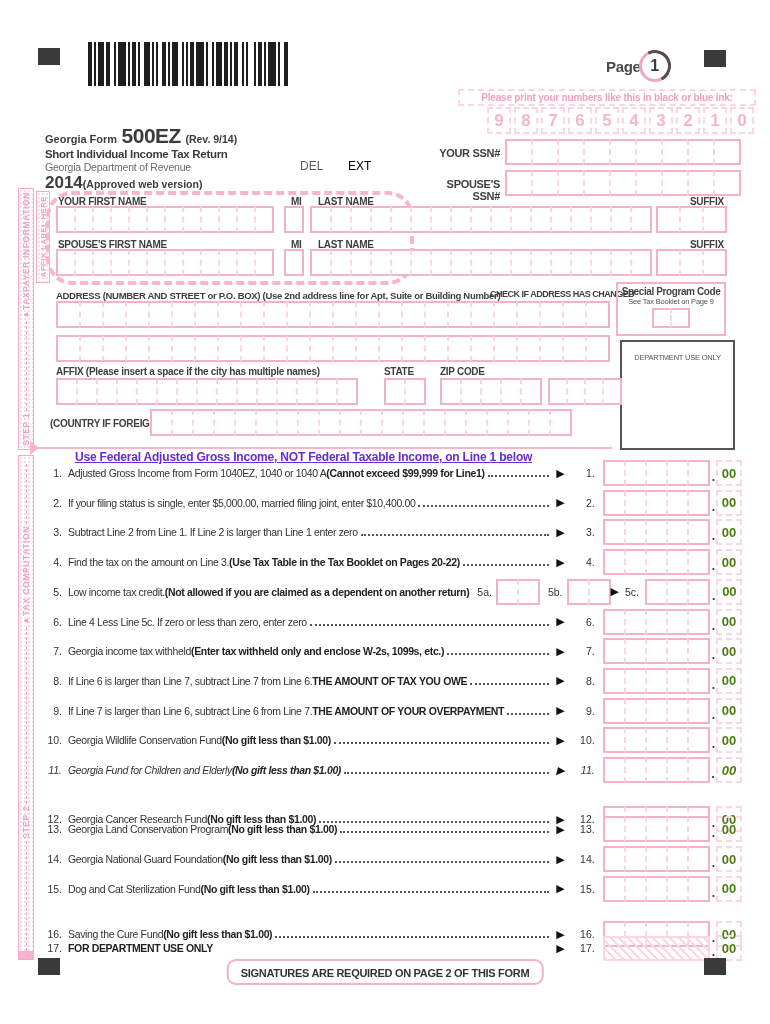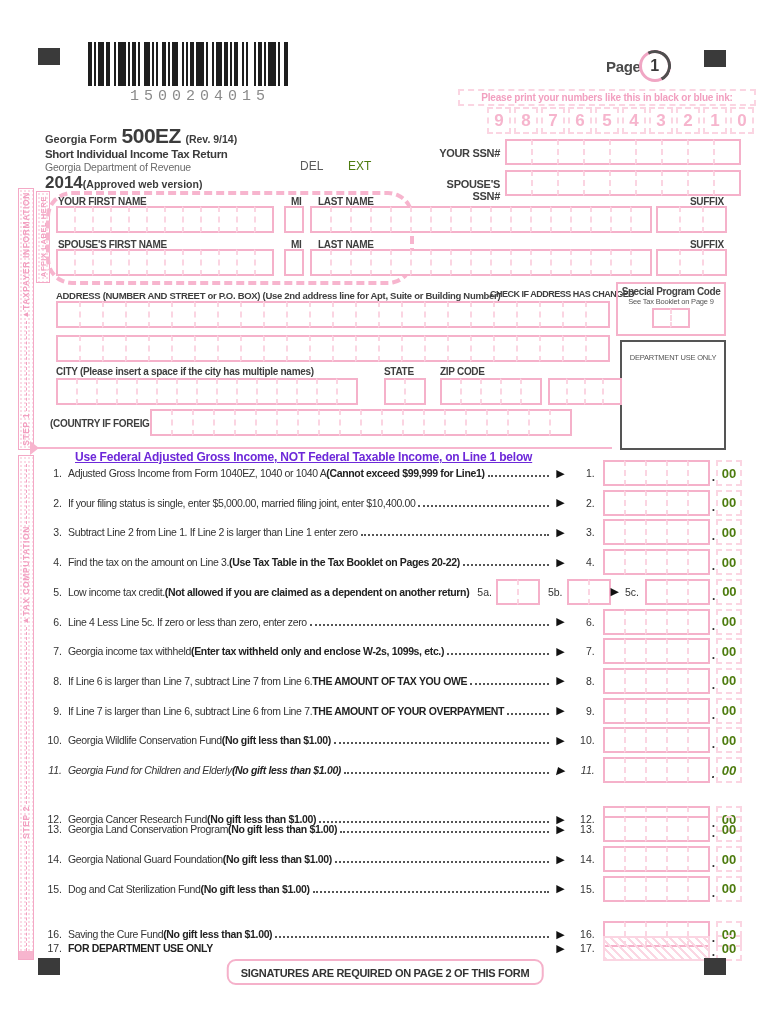--- a/index.html
+++ b/index.html
@@ -51,21 +51,21 @@
   #title-block{left:45px;top:124px;line-height:1.15;}
   #title-line1{white-space:nowrap;}
   #t-prefix{font-weight:bold;font-size:11px;}
   #t-number{font-weight:bold;font-size:21px;letter-spacing:-0.5px;}
   #t-rev{font-weight:bold;font-size:10.5px;}
   #t-sub{font-weight:bold;font-size:11.5px;letter-spacing:-0.3px;}
   #t-dept{font-size:10.5px;color:#6b6b6b;letter-spacing:-0.2px;}
   #t-year{font-weight:bold;font-size:17px;}
   #t-yearnote{font-weight:bold;font-size:10.5px;}
   #del-lbl{left:300px;top:159px;font-size:12px;color:#5a5a5a;}
-  #ext-lbl{left:348px;top:159px;font-size:12px;color:#4d7c0f;}
+  #ext-lbl{left:348px;top:159px;font-size:12px;color:#000000;}
 
   
   .boxgrp{display:flex;}
   .cbox{height:27px;border:2px solid var(--pink);background:#fff;flex:none;}
   .cbox + .cbox{margin-left:-2px;border-left-style:dashed;border-left-color:var(--pink-light);}
   .w18 .cbox{width:20px;}
   .w22 .cbox{width:22px;}
   .w23 .cbox{width:23px;}
   .w25 .cbox{width:25px;}
   .w28 .cbox{width:28px;height:26px;}
@@ -87,21 +87,21 @@
   .arrow-head{color:#f29fc0;font-size:8px;transform:rotate(-90deg);}
   #strip2::after{content:'';position:absolute;left:-1px;right:-1px;bottom:-1px;height:9px;background:#f7b5ce;}
 
   
   #special-program{left:616px;top:282px;width:110px;height:54px;border:2px solid var(--pink);
     text-align:center;padding-top:2px;}
   #sp-title{font-weight:bold;font-size:10px;letter-spacing:-0.4px;color:#444;}
   #sp-sub{font-size:7.5px;color:#555;letter-spacing:-0.2px;}
   #sp-boxes{display:flex;justify-content:center;margin-top:2px;}
   #sp-boxes .cbox{width:20px;height:20px;}
-  #dept-use{left:620px;top:340px;width:106px;height:110px;border:2px solid #555;text-align:center;padding-top:4px;}
+  #dept-use{left:620px;top:340px;width:115px;height:110px;border:2px solid #555;text-align:center;padding-top:4px;}
   #dept-use span{font-size:7.5px;color:#555;letter-spacing:-0.2px;}
 
   
   #sep-line{left:30px;top:447px;width:582px;height:2px;background:#f7b5ce;}
   #sep-arrow{left:30px;top:441px;width:0;height:0;border-left:9px solid #f7b5ce;
     border-top:7px solid transparent;border-bottom:7px solid transparent;}
 
   
   #tax-heading{left:75px;top:450px;font-size:12px;font-weight:bold;text-decoration:underline;
     letter-spacing:-0.2px;color:#6d28d9;}
@@ -195,21 +195,20 @@
       <div style="width: 2px; flex: 0 0 auto; background: transparent;"></div>
       <div style="width: 2px; flex: 0 0 auto;"></div>
       <div style="width: 2px; flex: 0 0 auto; background: transparent;"></div>
       <div style="width: 8px; flex: 0 0 auto;"></div>
       <div style="width: 2px; flex: 0 0 auto; background: transparent;"></div>
       <div style="width: 2px; flex: 0 0 auto;"></div>
       <div style="width: 4px; flex: 0 0 auto; background: transparent;"></div>
       <div style="width: 4px; flex: 0 0 auto;"></div>
       <div style="width: 2px; flex: 0 0 auto; background: transparent;"></div>
     </div>
-  <div class="abs" id="barcode-num">1500204015</div>
   <div class="abs" id="page-badge">
     <span id="page-word">Page</span>
     <span id="page-circle">
         <span>1</span>
       </span>
   </div>
   <div class="abs regsq" style="left:704px;top:50px;"></div>
 
   <div class="abs" id="print-instr">
     <span>Please print your numbers like this in black or blue ink:</span>
@@ -442,21 +441,21 @@
     <div id="sp-sub">See Tax Booklet on Page 9</div>
     <div class="boxgrp" id="sp-boxes">
         <div class="cbox"></div>
         <div class="cbox"></div>
       </div>
   </div>
   <div class="abs" id="dept-use">
     <span>DEPARTMENT USE ONLY</span>
   </div>
 
-  <div class="abs lbl" style="left:56px;top:366px;">CITY (Please insert a space if the city has multiple names)</div>
+  <div class="abs lbl" style="left:56px;top:366px;">AFFIX (Please insert a space if the city has multiple names)</div>
   <div class="abs lbl" style="left:384px;top:366px;">STATE</div>
   <div class="abs lbl" style="left:440px;top:366px;">ZIP CODE</div>
   <div class="abs boxgrp w22" style="left:56px;top:378px;">
       <div class="cbox"></div>
       <div class="cbox"></div>
       <div class="cbox"></div>
       <div class="cbox"></div>
       <div class="cbox"></div>
       <div class="cbox"></div>
       <div class="cbox"></div>

